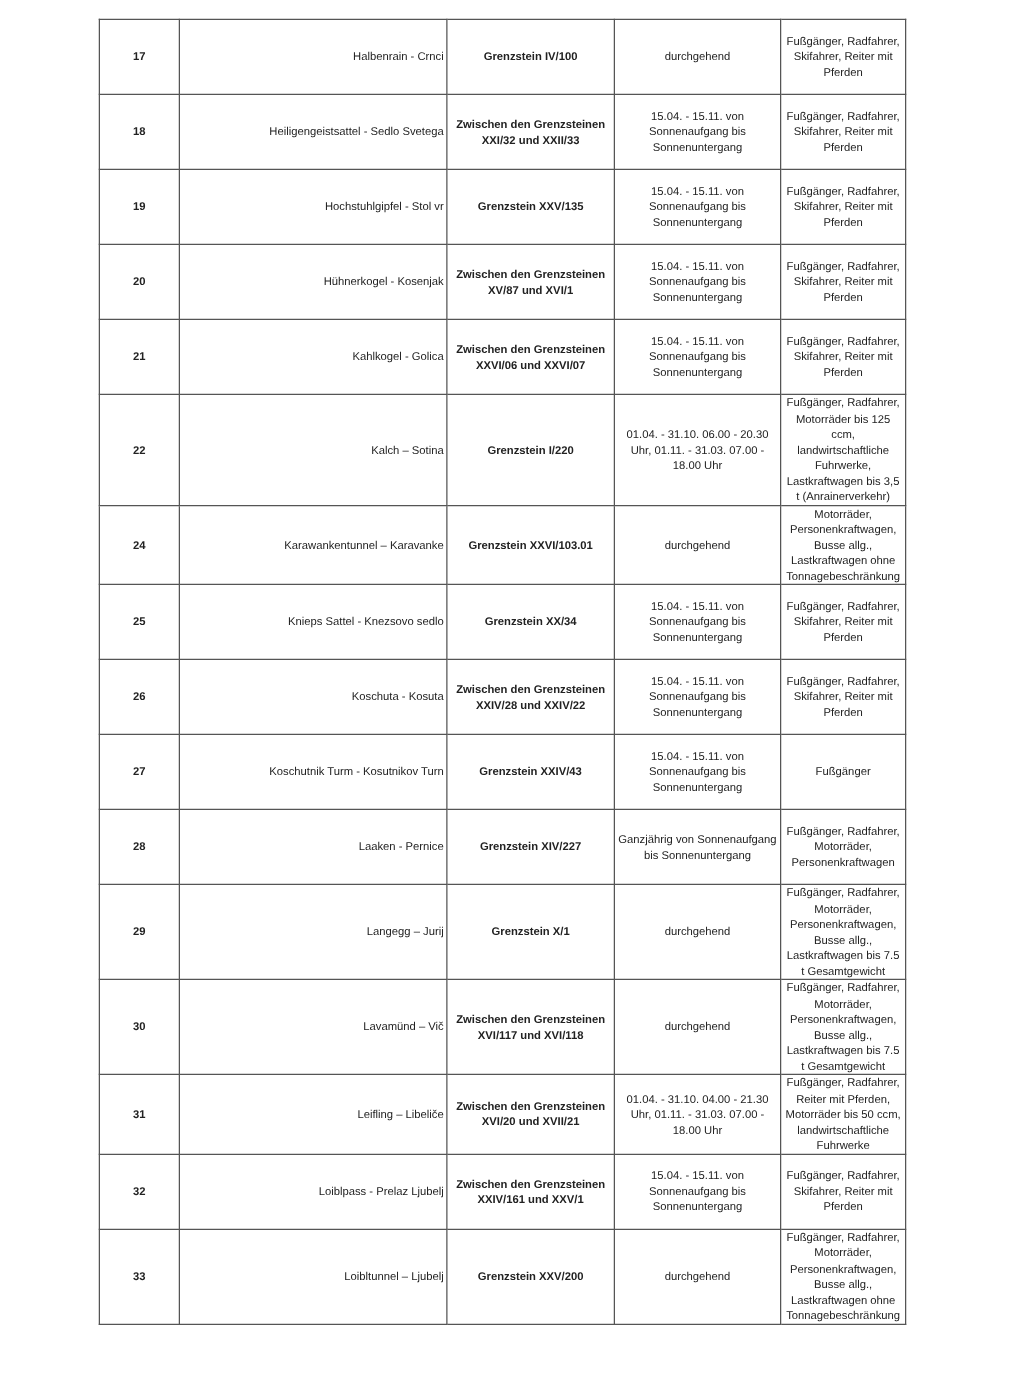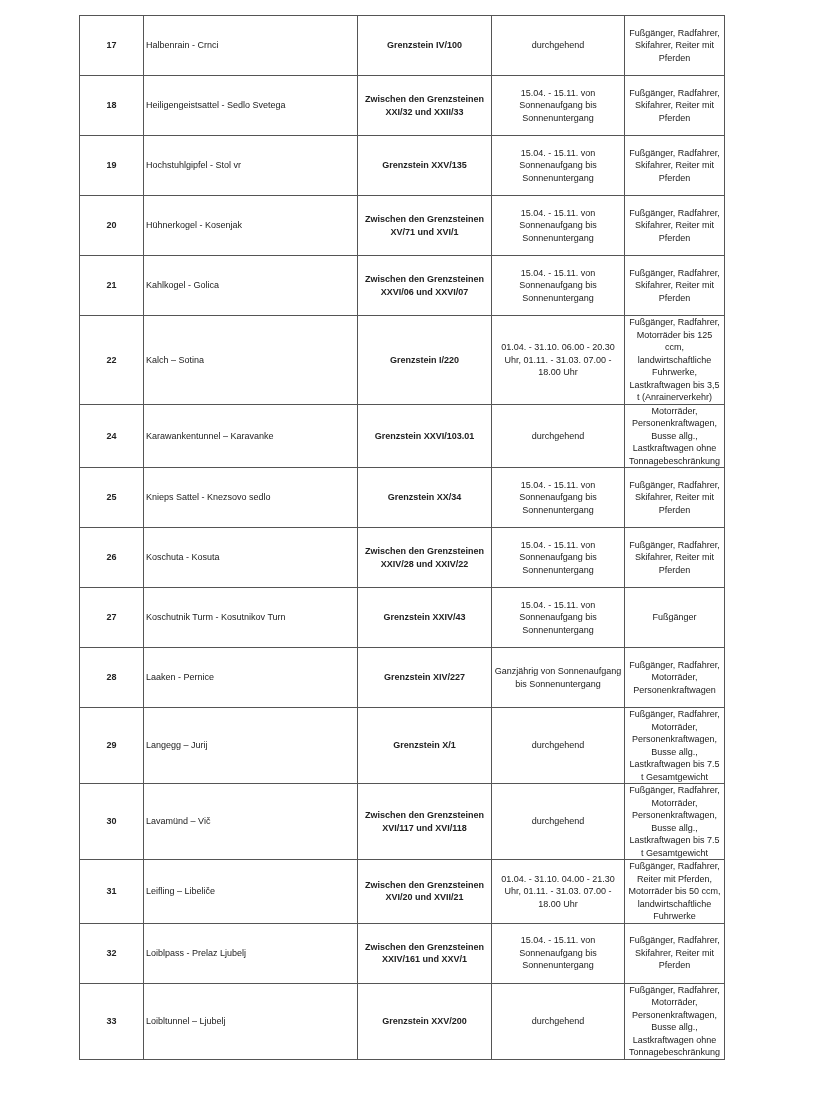--- a/index.html
+++ b/index.html
@@ -8,21 +8,21 @@
     table.crossings {
       position: absolute; left: 79px; top: 15px;
       width: 646px; border-collapse: collapse; table-layout: fixed;
     }
     table.crossings td {
       border: 1.5px solid #555;
       height: 59px; padding: 0 2px;
       font-size: 9px; line-height: 12.5px; vertical-align: middle;
     }
     td.num { width: 59px; text-align: center; font-weight: bold; font-size: 10px; }
-    td.name { width: 209px; text-align: left; }
+    td.name { width: 209px; text-align: right; }
     td.loc { width: 129px; text-align: center; font-weight: bold; }
     td.time { width: 128px; text-align: center; }
     td.users { text-align: center; }
   </style>
 </head>
 <body>
 
 <table class="crossings">
   <tbody id="rows">
       <tr>
@@ -42,21 +42,21 @@
       <tr>
         <td class="num">19</td>
         <td class="name">Hochstuhlgipfel - Stol vr</td>
         <td class="loc">Grenzstein XXV/135</td>
         <td class="time">15.04. - 15.11. von Sonnenaufgang bis Sonnenuntergang</td>
         <td class="users">Fußgänger, Radfahrer, Skifahrer, Reiter mit Pferden</td>
       </tr>
       <tr>
         <td class="num">20</td>
         <td class="name">Hühnerkogel - Kosenjak</td>
-        <td class="loc">Zwischen den Grenzsteinen XV/71 und XVI/1</td>
+        <td class="loc">Zwischen den Grenzsteinen XV/87 und XVI/1</td>
         <td class="time">15.04. - 15.11. von Sonnenaufgang bis Sonnenuntergang</td>
         <td class="users">Fußgänger, Radfahrer, Skifahrer, Reiter mit Pferden</td>
       </tr>
       <tr>
         <td class="num">21</td>
         <td class="name">Kahlkogel - Golica</td>
         <td class="loc">Zwischen den Grenzsteinen XXVI/06 und XXVI/07</td>
         <td class="time">15.04. - 15.11. von Sonnenaufgang bis Sonnenuntergang</td>
         <td class="users">Fußgänger, Radfahrer, Skifahrer, Reiter mit Pferden</td>
       </tr>

